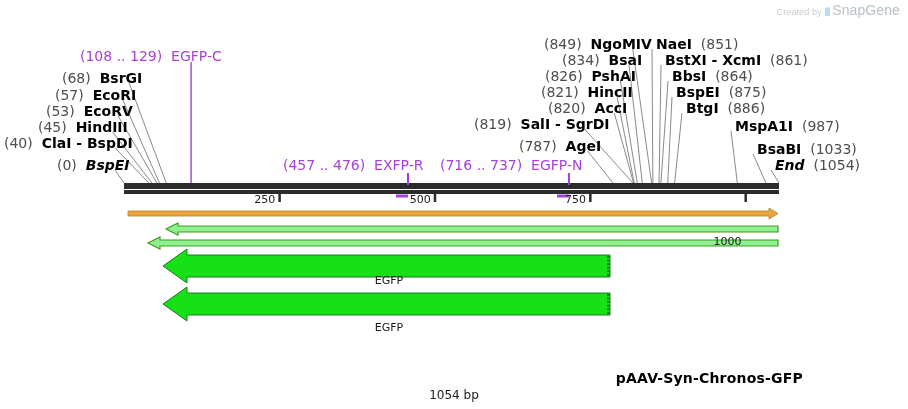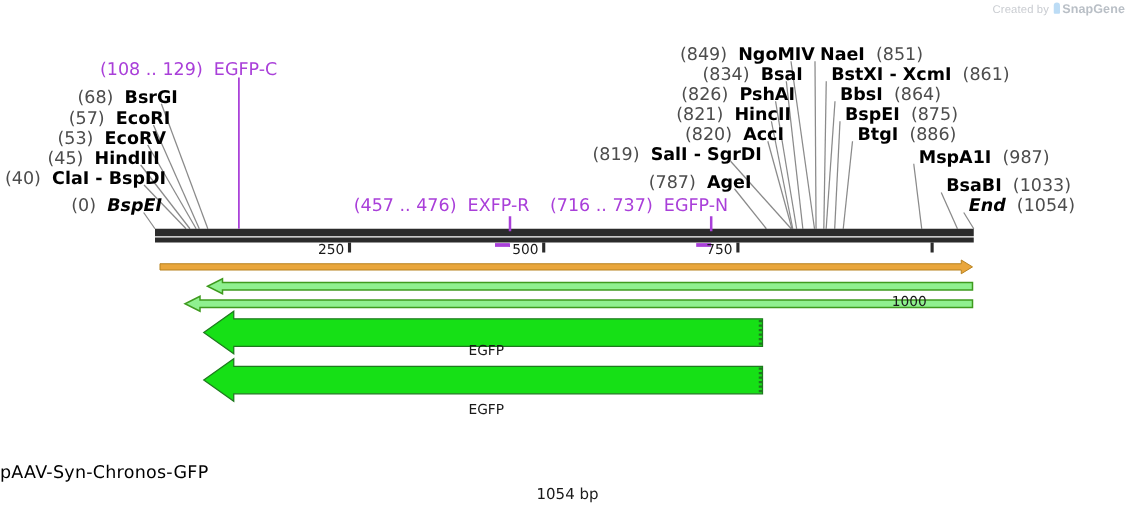--- a/index.html
+++ b/index.html
@@ -26,22 +26,22 @@
     right: 8px;
     top: 2px;
     font-size: 9px;
     color: #c9ccd1;
     font-family: "Liberation Sans", sans-serif;
     white-space: nowrap;
     letter-spacing: 0.1px;
   }
   .wm .wm-brand {
     color: #b9bfc6;
-    font-weight: bold;
-    font-size: 10px;
+    font-weight: normal;
+    font-size: 14px;
   }
   .wm .wm-logo {
     display: inline-block;
     width: 5px;
     height: 9px;
     background: #bcdcf5;
     border-radius: 3px 3px 1px 1px;
     vertical-align: -1px;
     margin: 0 2px 0 1px;
   }
@@ -81,22 +81,22 @@
     position: absolute;
     font-size: 11px;
     color: #1a1a1a;
     white-space: nowrap;
     text-align: center;
     font-family: "DejaVu Sans", "Liberation Sans", sans-serif;
   }
   .title {
     position: absolute;
     width: 803px;
-    text-align: left;
-    font-weight: normal;
+    text-align: right;
+    font-weight: bold;
     font-size: 14px;
     color: #000000;
     letter-spacing: 0.2px;
   }
   .subtitle {
     position: absolute;
     width: 908px;
     text-align: center;
     font-size: 12px;
     color: #1a1a1a;

